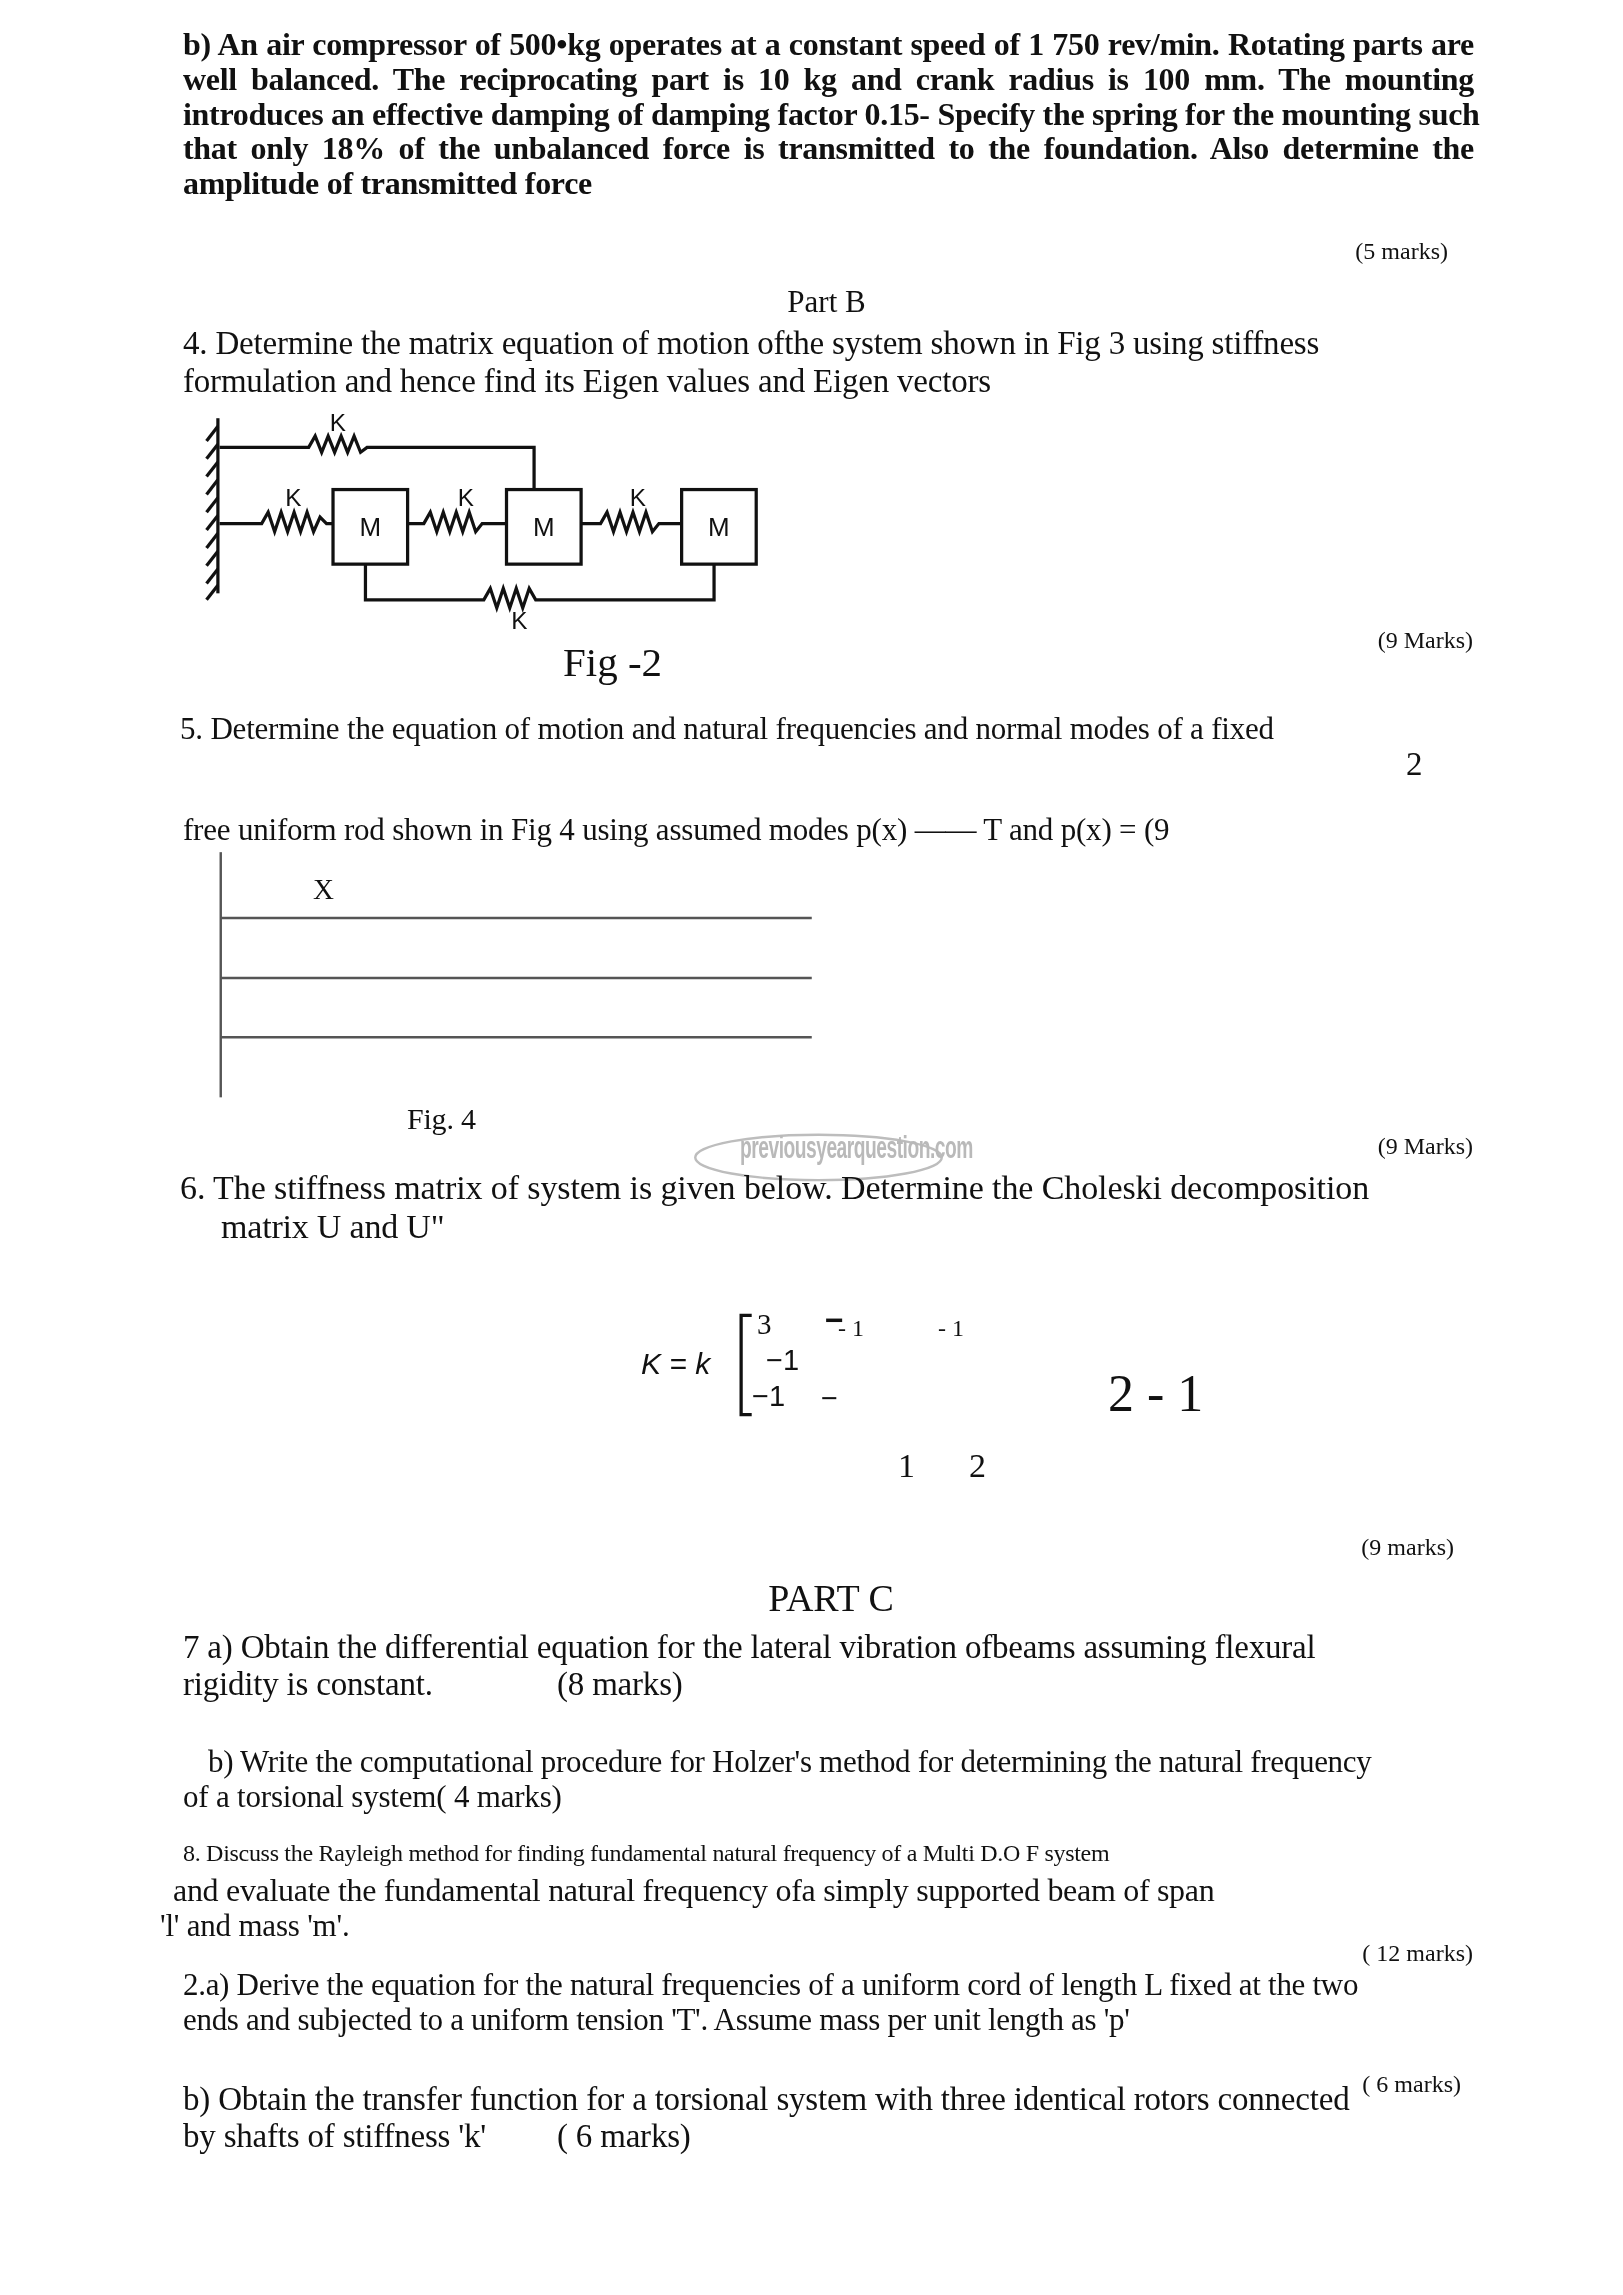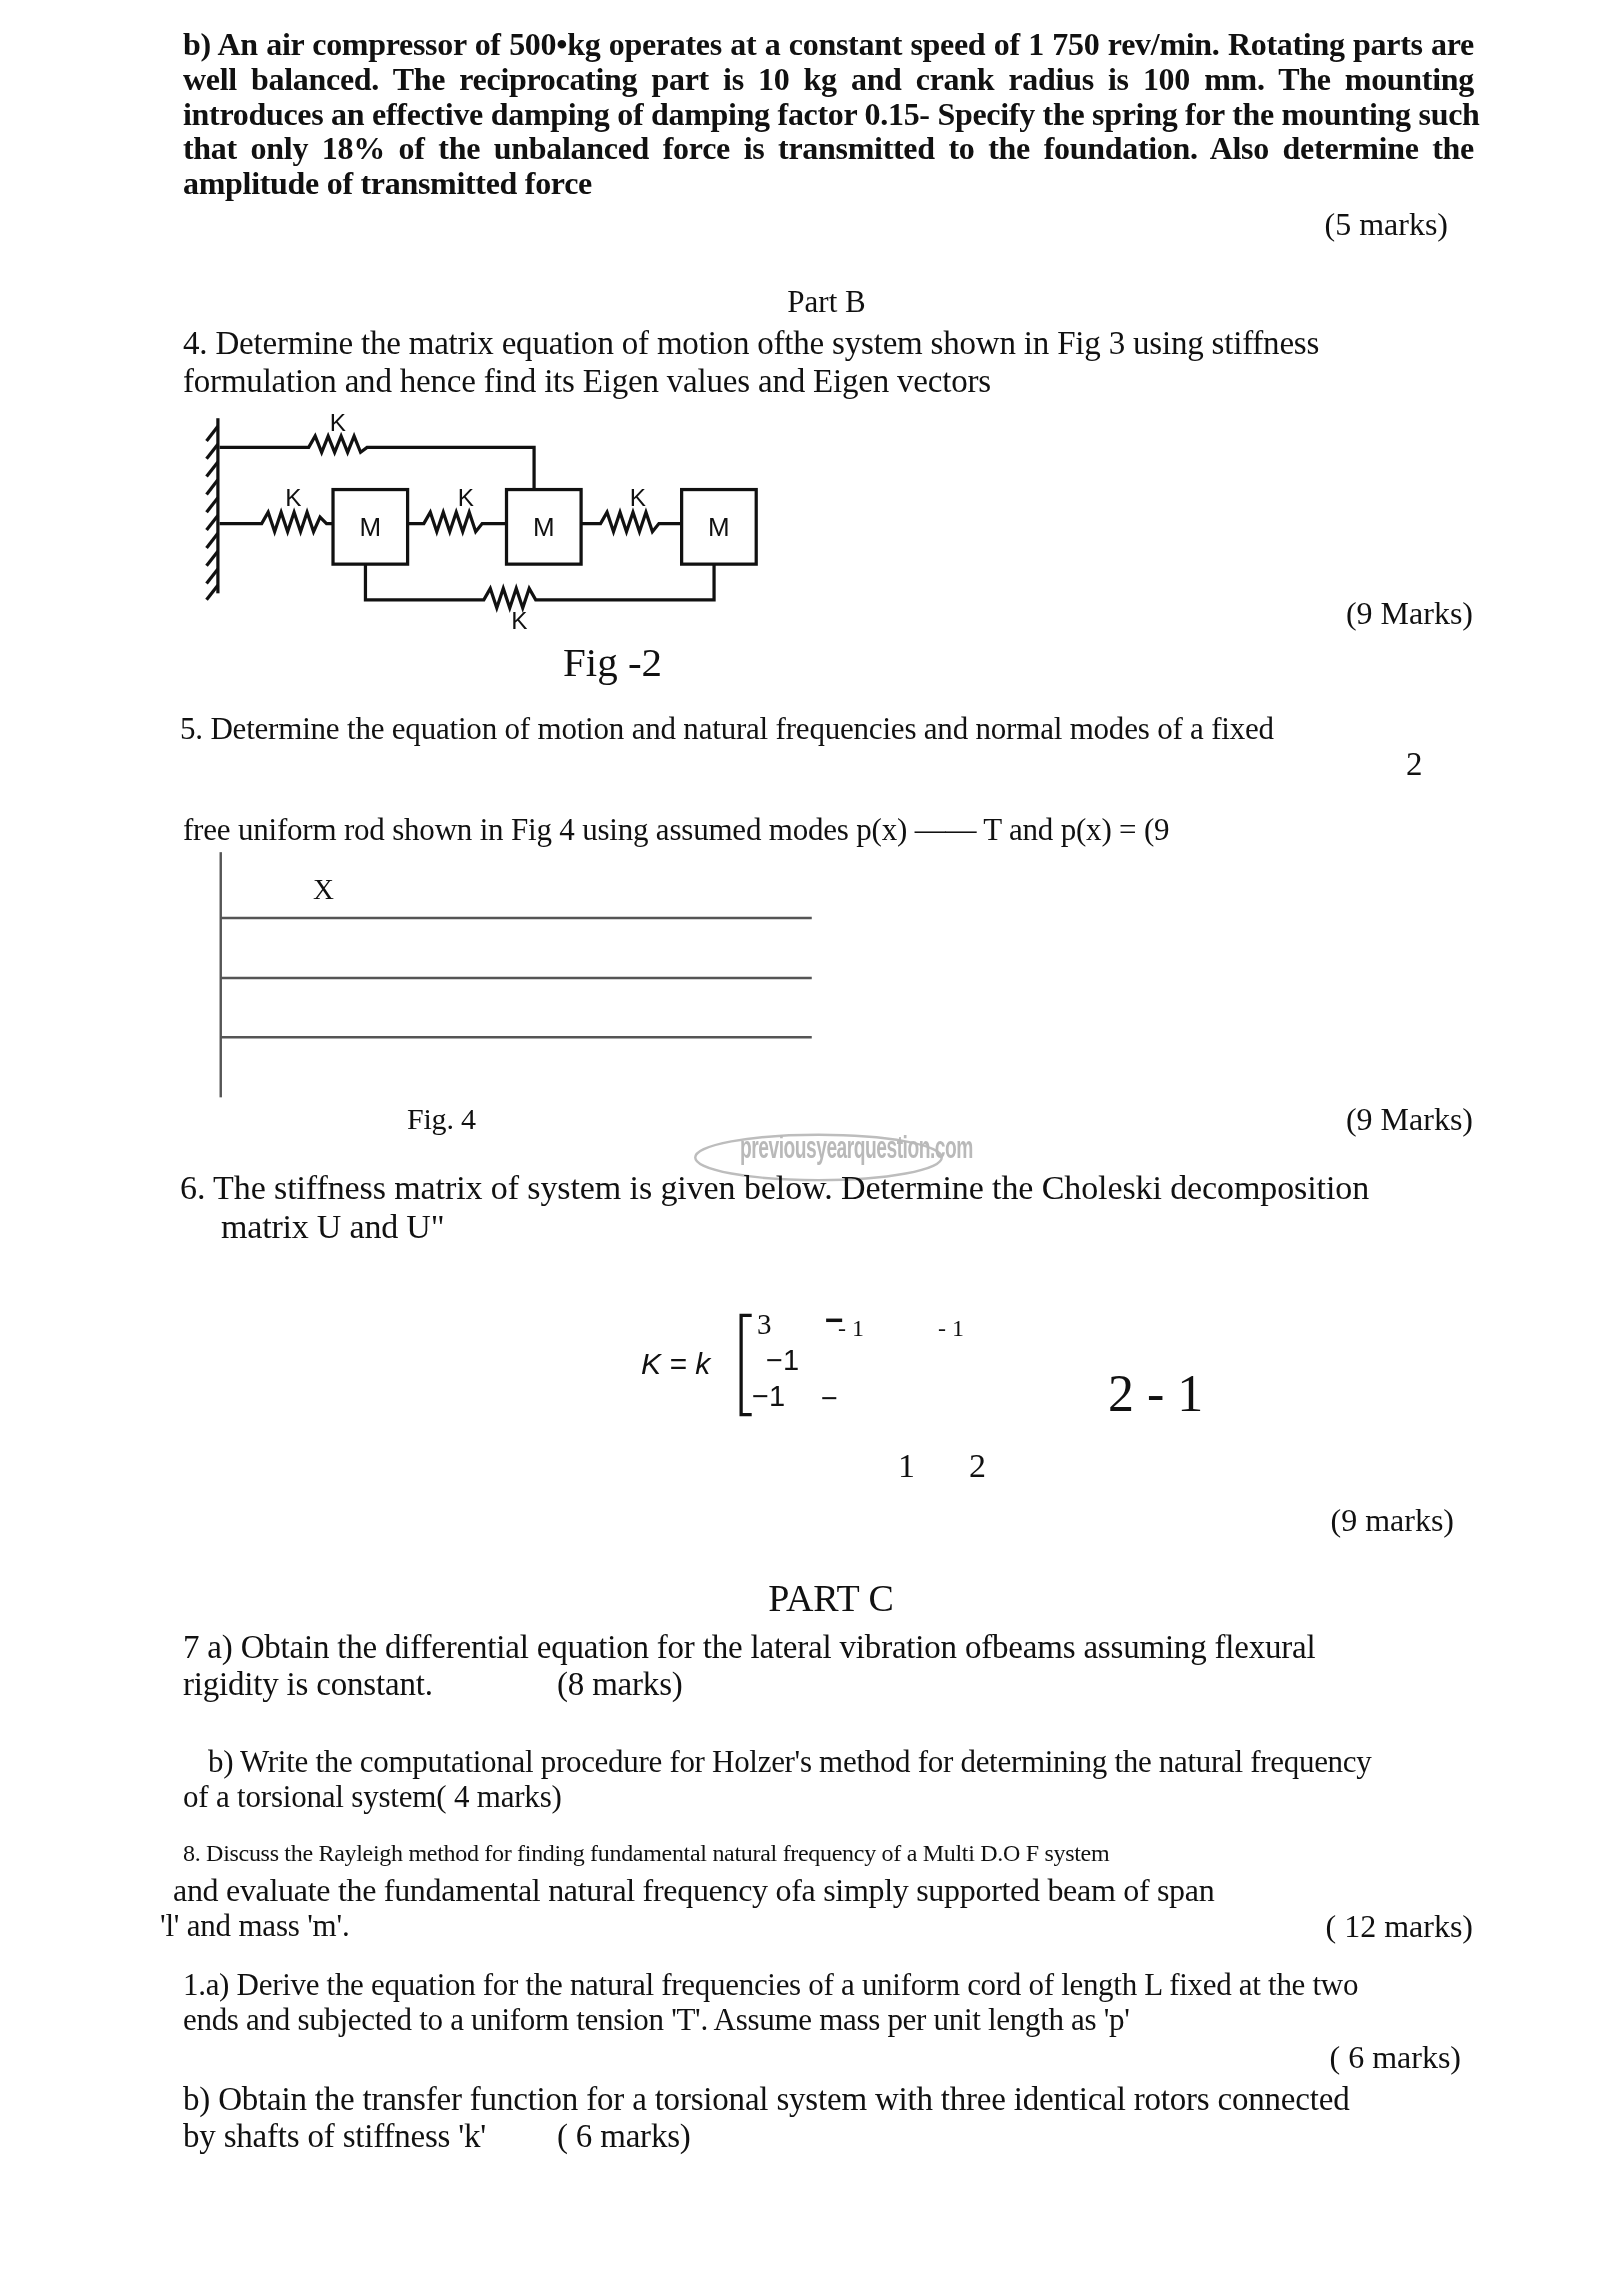--- a/index.html
+++ b/index.html
@@ -3,21 +3,21 @@
 <meta charset="utf-8">
 <style>
   html, body { margin: 0; padding: 0; background: #ffffff; }
   body { width: 1623px; height: 2295px; position: relative; overflow: hidden;
          font-family: "Liberation Serif", "DejaVu Serif", serif; color: #111; }
   .abs { position: absolute; white-space: nowrap; }
   .t { font-size: 32px; line-height: 35px; letter-spacing: -0.2px; }
   .tj { position: absolute; left: 183px; width: 1291px; font-size: 32px; line-height: 35px;
         text-align: justify; text-align-last: justify; white-space: nowrap; letter-spacing: -0.3px; font-weight: bold; }
   .tj.last { text-align-last: left; }
-  .marks { font-size: 32px; }
+  .marks { font-size: 24px; margin-top: 32px; }
   .heading { font-size: 31px; }
   .partc { font-size: 38px; }
   .fig3cap { font-size: 41px; }
   .mat { font-family: "Liberation Sans", "DejaVu Sans", sans-serif; }
   svg text { font-family: "Liberation Sans", "DejaVu Sans", sans-serif; }
   .wm { position: absolute; left: 692px; top: 1128px; width: 253px; height: 54px; }
   .wm-text { position: absolute; left: 0; top: 1.6px; width: 253px; text-align: center;
              font-family: "Liberation Sans", "DejaVu Sans", sans-serif; font-weight: bold;
              font-size: 31px; color: #b9b9b9; transform: scaleX(0.62); transform-origin: center;
              letter-spacing: -0.8px; }
@@ -152,21 +152,21 @@
 </div>
 
 <div>
   <div class="abs t" style="top:1836px; left:183px; font-size:24px; letter-spacing:-0.3px">8. Discuss the Rayleigh method for finding fundamental natural frequency of a Multi D.O F system</div>
   <div class="abs t" style="top:1873px; left:173px; font-size:32px; letter-spacing:-0.3px">and evaluate the fundamental natural frequency ofa simply supported beam of span</div>
   <div class="abs t" style="top:1908px; left:160px; font-size:31px">'l' and mass 'm'.</div>
   <div class="abs marks" style="top:1908px; right:150px">( 12 marks)</div>
 </div>
 
 <div>
-  <div class="abs t" style="top:1967px; left:183px; font-size:31px; letter-spacing:-0.3px">1.a) Derive the equation for the natural frequencies of a uniform cord of length L fixed at the two</div>
+  <div class="abs t" style="top:1967px; left:183px; font-size:31px; letter-spacing:-0.3px">2.a) Derive the equation for the natural frequencies of a uniform cord of length L fixed at the two</div>
   <div class="abs t" style="top:2002px; left:183px; font-size:31px; letter-spacing:-0.3px">ends and subjected to a uniform tension 'T'. Assume mass per unit length as 'p'</div>
   <div class="abs marks" style="top:2039px; right:162px">( 6 marks)</div>
 </div>
 
 <div>
   <div class="abs t" style="top:2082px; left:183px; font-size:33px; letter-spacing:-0.2px">b) Obtain the transfer function for a torsional system with three identical rotors connected</div>
   <div class="abs t" style="top:2119px; left:183px; font-size:33px">by shafts of stiffness 'k'</div>
   <div class="abs t" style="top:2119px; left:557px; font-size:33px">( 6 marks)</div>
 </div>
 

